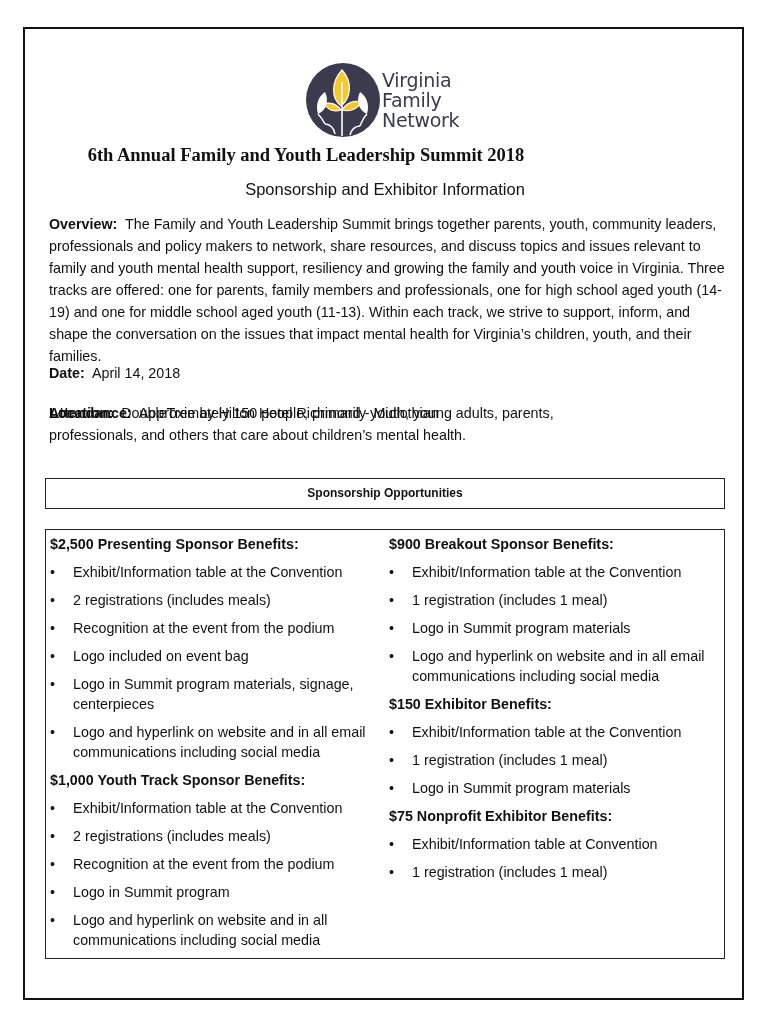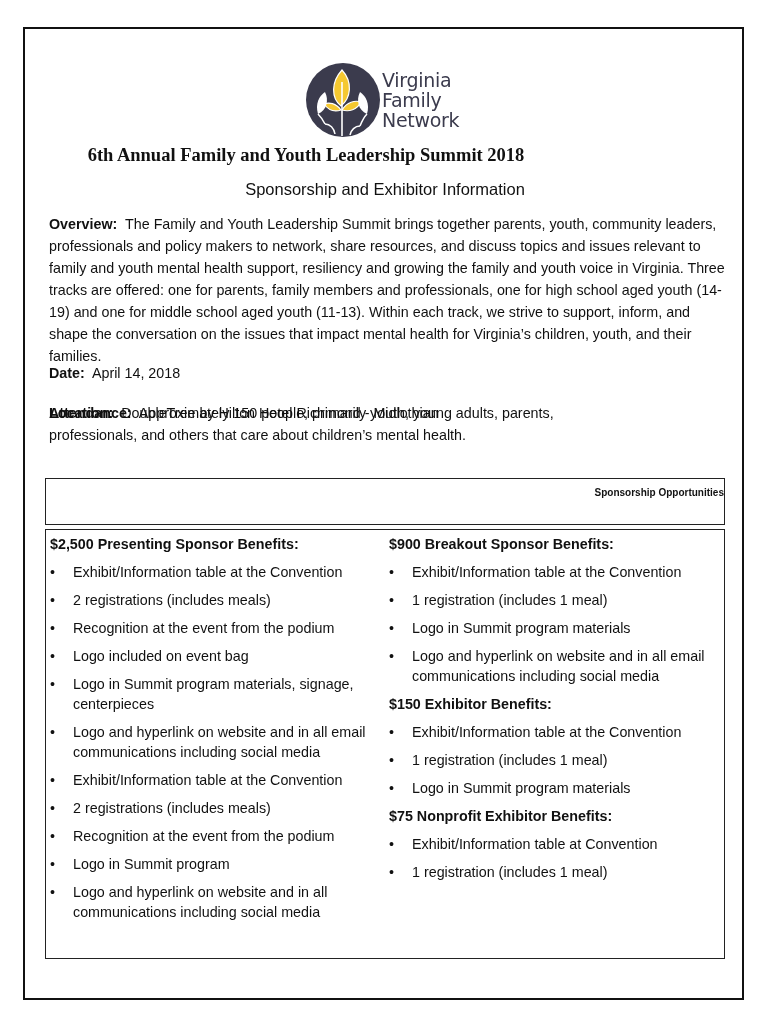--- a/index.html
+++ b/index.html
@@ -14,23 +14,23 @@
   .summit-title { position:absolute; left:0; width:612px; top:145px; text-align:center;
                   font-family:"Liberation Serif", serif; font-weight:bold; font-size:18.5px; }
   .sub-title { position:absolute; left:0; width:770px; top:180px; text-align:center;
                font-weight:normal; font-size:16.5px; }
   .para { position:absolute; left:49px; width:680px; font-size:14.3px; line-height:22px; }
   .para b { font-weight:bold; }
   .overview { top:213px; }
   .date { top:362px; }
   .location { top:390px;margin-top:12px; }
   .attendance { top:402px; }
-  .opps-box { position:absolute; left:45px; top:478px; width:680px; height:47px;
-              border:1.5px solid #222; box-sizing:border-box; text-align:right;
-              font-weight:bold; font-size:10px; line-height:28px; }
+  .opps-box { position:absolute; left:45px; top:478px; width:680px; height:31px;
+              border:1.5px solid #222; box-sizing:border-box; text-align:center;
+              font-weight:bold; font-size:12px; line-height:28px; }
   .benefits { position:absolute; left:45px; top:529px; width:680px; height:430px;
               border:1.5px solid #222; box-sizing:border-box; }
   .col { position:absolute; top:4px; }
   .col-left { left:4px; width:335px; }
   .col-right { left:343px; width:330px; }
   .tier-title { font-weight:bold; font-size:14.3px; line-height:20px; margin:0 0 8px 0; white-space:nowrap; }
   ul { list-style:none; margin:0 0 6px 0; padding:0; }
   li { position:relative; padding-left:23px; font-size:14.3px; line-height:20px; margin-bottom:8px; }
   li .bullet { position:absolute; left:0; top:0; }
 </style>
@@ -91,20 +91,21 @@
     <div class="tier-title">$2,500 Presenting Sponsor Benefits:</div>
     <ul>
       <li><span class="bullet">•</span><span>Exhibit/Information table at the Convention</span></li>
       <li><span class="bullet">•</span><span>2 registrations (includes meals)</span></li>
       <li><span class="bullet">•</span><span>Recognition at the event from the podium</span></li>
       <li><span class="bullet">•</span><span>Logo included on event bag</span></li>
       <li><span class="bullet">•</span><span>Logo in Summit program materials, signage, centerpieces</span></li>
       <li><span class="bullet">•</span><span>Logo and hyperlink on website and in all email communications including social media</span></li>
     </ul>
 
+    <div class="tier-title">$1,000 Youth Track Sponsor Benefits:</div>
     <ul>
       <li><span class="bullet">•</span><span>Exhibit/Information table at the Convention</span></li>
       <li><span class="bullet">•</span><span>2 registrations (includes meals)</span></li>
       <li><span class="bullet">•</span><span>Recognition at the event from the podium</span></li>
       <li><span class="bullet">•</span><span>Logo in Summit program</span></li>
       <li><span class="bullet">•</span><span>Logo and hyperlink on website and in all communications including social media</span></li>
     </ul>
   </div>
 
   <div class="col col-right">

